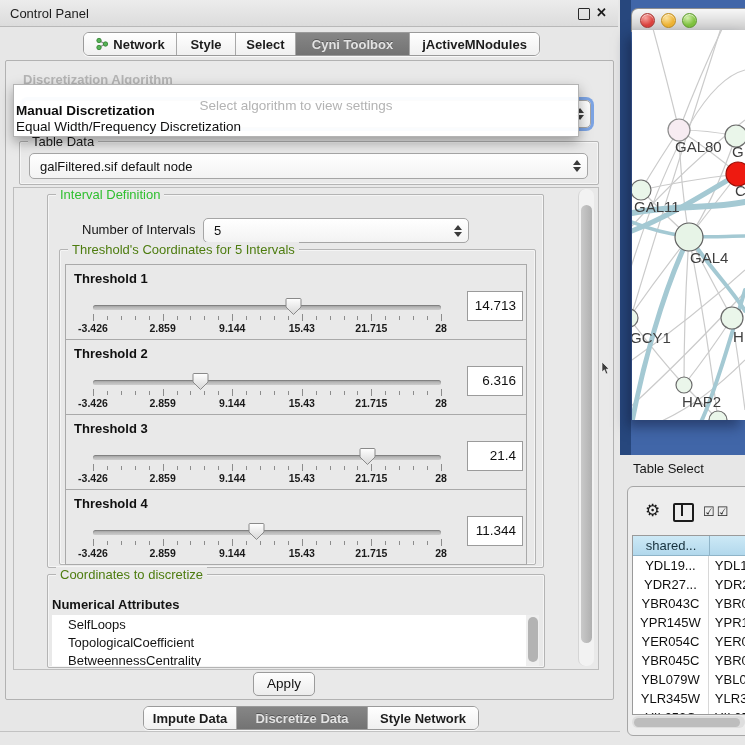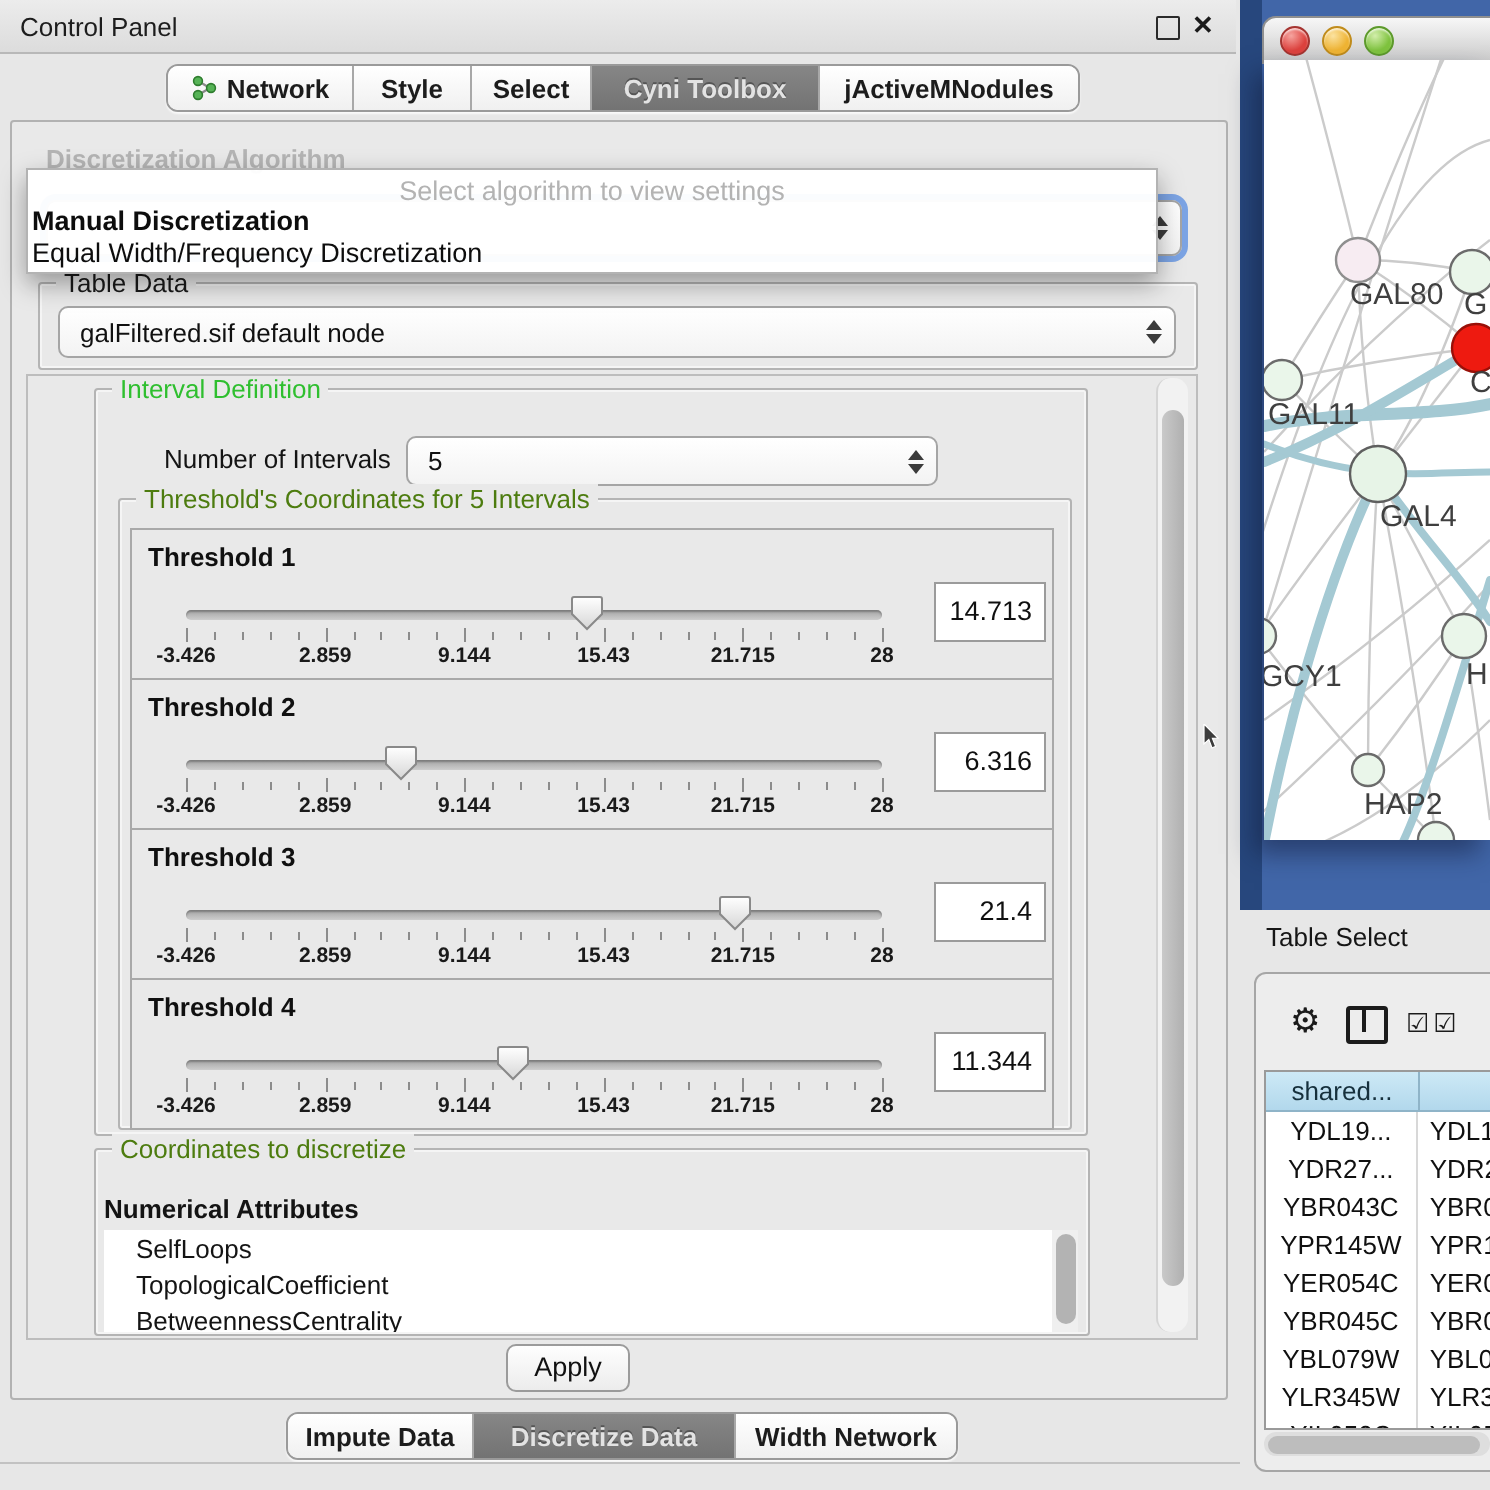--- a/index.html
+++ b/index.html
@@ -38,21 +38,21 @@
   #disc-label{left:17px;top:11px;font-size:13px;font-weight:bold;color:#b4b4b4}
   .combo{background:linear-gradient(#ffffff,#f3f3f3);border:1px solid #a5a5a5;border-radius:5px;font-size:13px;color:#111;display:flex;align-items:center}
   .combo .txt{padding-left:10px;white-space:nowrap;overflow:hidden}
   .combo-arrows{position:absolute;right:6px;top:50%;transform:translateY(-50%);display:flex;flex-direction:column;gap:2px;align-items:center}
   .arr-up{width:0;height:0;border-left:4px solid transparent;border-right:4px solid transparent;border-bottom:5px solid #3b3b3b}
   .arr-dn{width:0;height:0;border-left:4px solid transparent;border-right:4px solid transparent;border-top:5px solid #3b3b3b}
   #combo-algo{left:17px;top:39px;width:566px;height:26px;box-shadow:0 0 0 3px rgba(104,152,227,.85)}
 
   
   #algo-popup{left:13px;top:84px;width:564px;height:51px;background:rgba(255,255,255,.96);border:1px solid #b3b3b3;box-shadow:0 5px 12px rgba(0,0,0,.35);z-index:40}
-  #popup-placeholder{left:0;top:3px;width:100%;text-align:center;font-size:13.5px;color:#b3b3b3}
+  #popup-placeholder{left:0;top:13px;width:100%;text-align:center;font-size:13.5px;color:#b3b3b3}
   .popup-opt{left:2px;font-size:13.5px;color:#0d0d0d;white-space:nowrap}
   .popup-opt.sel{font-weight:bold}
 
   
   .groupbox{border:1px solid #b4b4b4;border-radius:2px;box-shadow:inset 0 0 0 1px rgba(255,255,255,.55)}
   .group-chip{position:absolute;top:-8px;left:8px;background:#e9e9e9;padding:0 4px;font-size:13px;line-height:15px;white-space:nowrap}
   .chip-bold{font-weight:normal;color:#1a1a1a}
   .chip-green{color:#2fbf2f}
   .chip-blue{color:#4d7c0f}
   #grp-tabledata{left:13px;top:80px;width:578px;height:42px}
@@ -408,21 +408,21 @@
 
 <div class="abs" id="algo-popup">
   <div class="abs" id="popup-placeholder">Select algorithm to view settings</div>
   <div class="abs popup-opt sel" style="top:18px">Manual Discretization</div>
   <div class="abs popup-opt" style="top:34px">Equal Width/Frequency Discretization</div>
 </div>
 
 <div class="abs segbar" id="bottom-tabs">
   <span class="seg">Impute Data</span>
   <span class="seg sel">Discretize Data</span>
-  <span class="seg">Width Network</span>
+  <span class="seg">Style Network</span>
 </div>
 <div class="abs" id="cp-bottom-line"></div>
 
 <div class="abs" id="net-frame"></div>
 <div class="abs" id="net-frame-dark"></div>
 <div class="abs" id="mac-titlebar">
   <div class="tl" id="tl-close"></div>
   <div class="tl" id="tl-min"></div>
   <div class="tl" id="tl-zoom"></div>
 </div>

